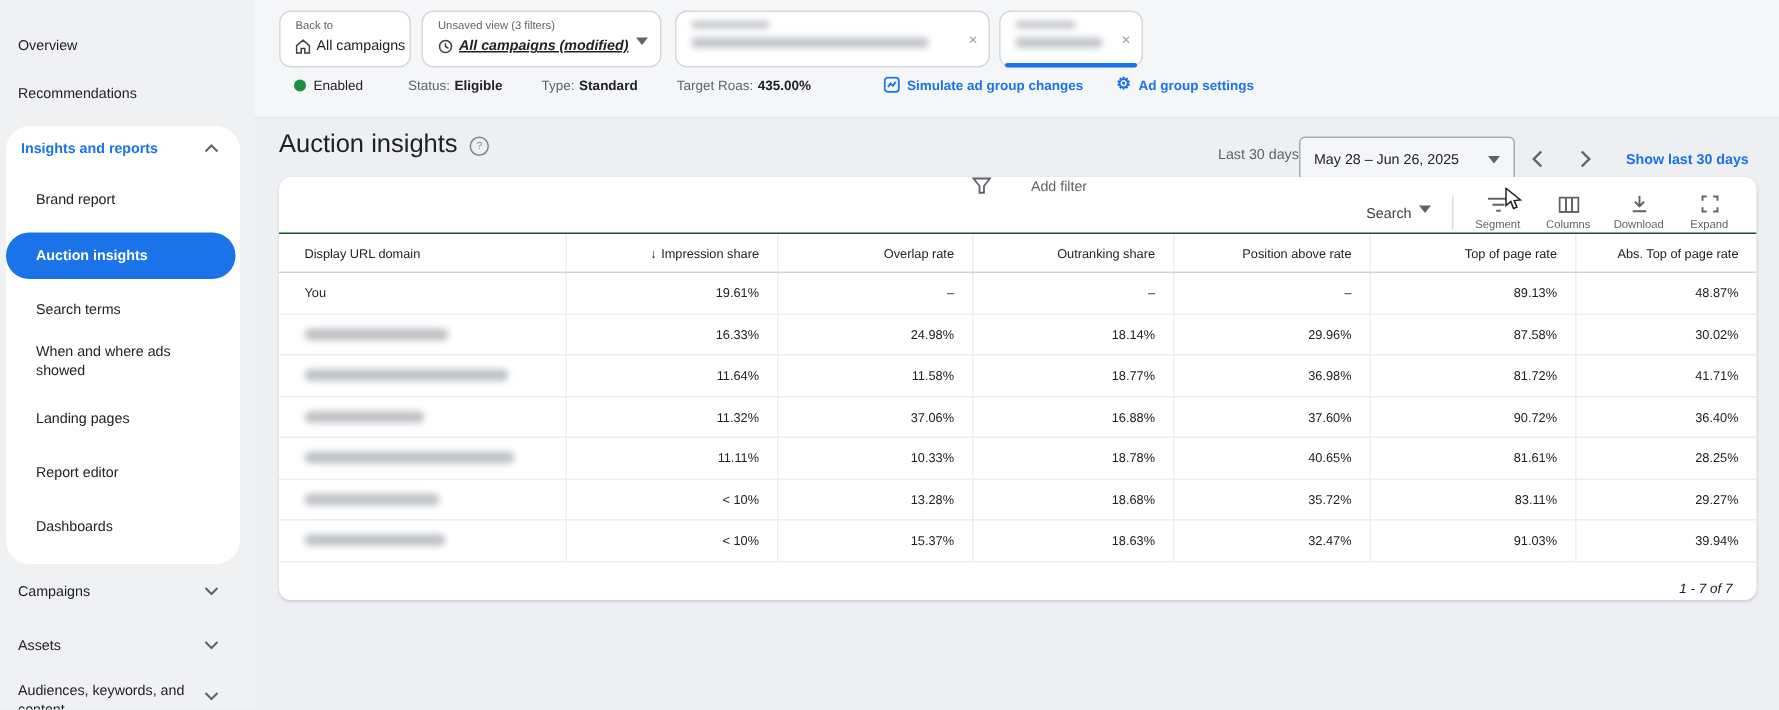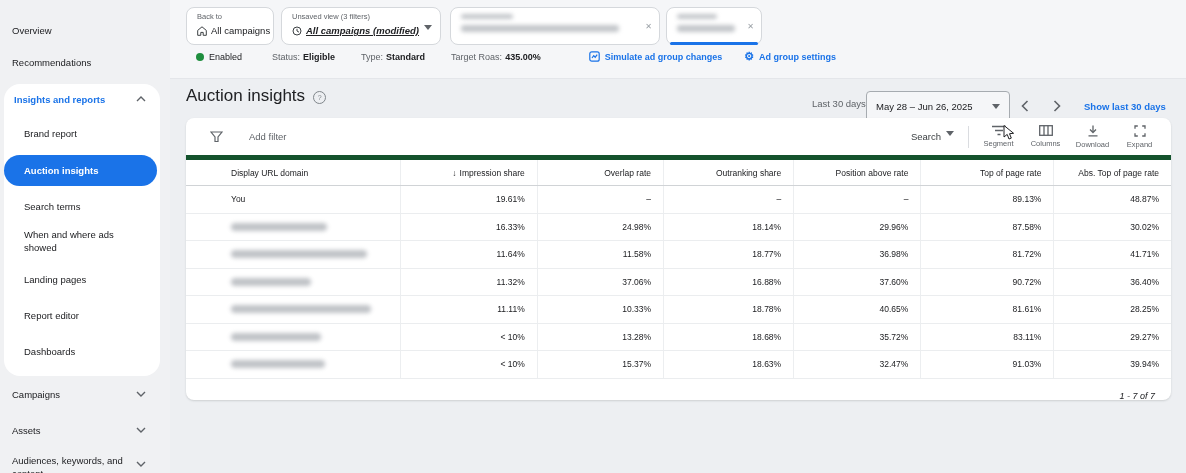--- a/index.html
+++ b/index.html
@@ -43,34 +43,34 @@
               display:flex;align-items:center;justify-content:center;margin-top:2px;}
   .preset{position:absolute;left:812px;top:98px;font-size:9.5px;color:#5f6368;}
   .datebox{position:absolute;left:866px;top:91px;width:144px;height:31px;border:1px solid #a6abb0;border-radius:4px;
            background:#f5f6f8;display:flex;align-items:center;justify-content:space-between;padding:0 9px;box-sizing:border-box;cursor:pointer;}
   .datebox .dtext{font-size:9.5px;color:#202124;}
   .navchev{position:absolute;top:97px;width:18px;height:18px;display:flex;align-items:center;justify-content:center;cursor:pointer;}
   .showlast{position:absolute;left:1084px;top:101px;font-size:9.5px;color:#1a73e8;font-weight:bold;cursor:pointer;}
   
   .card{position:absolute;left:186px;top:118px;width:985px;height:282px;background:#ffffff;border-radius:8px;
         box-shadow:0 1px 2px rgba(60,64,67,.18);overflow:hidden;}
-  .toolbar{height:37px;display:flex;align-items:center;border-bottom:5px solid #14532d;padding:0 8px 0 0;}
+  .toolbar{height:37px;display:flex;align-items:center;border-bottom:1px solid #14532d;padding:0 8px 0 0;flex-direction:column;}
   .addfilter{display:flex;align-items:center;gap:26px;margin-left:24px;font-size:9.5px;color:#5f6368;cursor:pointer;}
   .tb-right{margin-left:auto;display:flex;align-items:center;}
   .searchbtn{display:flex;align-items:flex-start;gap:5px;font-size:9.5px;color:#3c4043;margin-right:14px;cursor:pointer;}
   .vdiv{width:1px;height:22px;background:#dadce0;margin-right:6px;}
   .iconbtn{width:47px;display:flex;flex-direction:column;align-items:center;gap:3px;cursor:pointer;}
   .iconbtn .cap{font-size:7.5px;color:#5f6368;}
   .thead,.trow{display:flex;align-items:stretch;}
   .thead{height:25px;border-bottom:1px solid #d0d3d6;}
   .trow{height:26.5px;border-bottom:1px solid #ebedef;}
   .td,.th{box-sizing:border-box;display:flex;align-items:center;justify-content:flex-end;
           padding-right:12px;font-size:8.5px;color:#202124;border-left:1px solid #eceef0;}
   .th{color:#202124;}
-  .c0{width:191px;justify-content:flex-start;padding-left:17px;border-left:none;margin-left:28px;}
+  .c0{width:191px;justify-content:flex-start;padding-left:17px;border-left:none;}
   .c1{width:141px;} .c2{width:130px;} .c3{width:134px;} .c4{width:131px;} .c5{width:137px;} .c6{width:121px;}
   .sortarrow{font-size:8.5px;margin-right:3px;color:#202124;}
   .rowblur{height:8px;border-radius:4px;background:#c0c3c7;filter:blur(2px);}
   .tfoot{height:34px;display:flex;align-items:center;justify-content:flex-end;padding-right:16px;font-size:9px;color:#202124;font-style:italic;}
   
   .cursor{position:absolute;left:1003px;top:125px;z-index:50;pointer-events:none;}
   svg{display:block;}
 </style>
 </head>
 <body>

